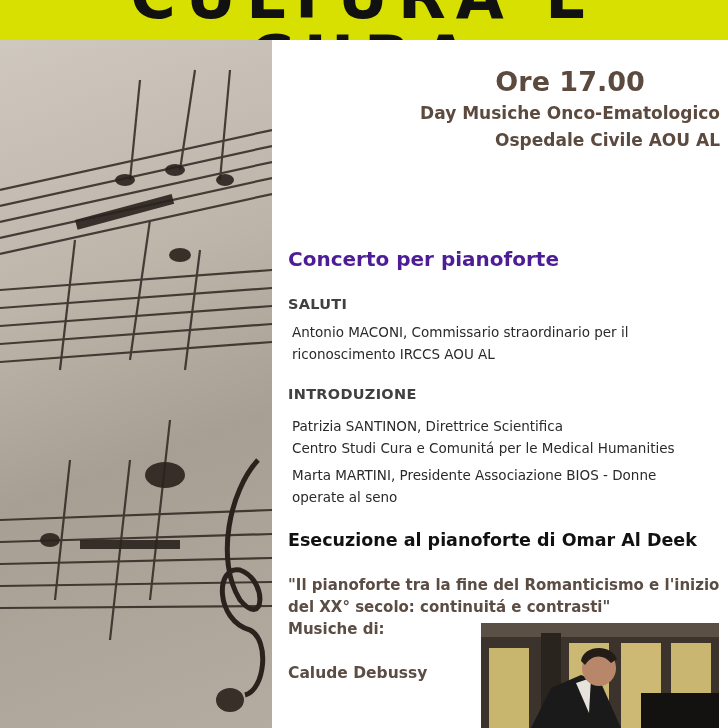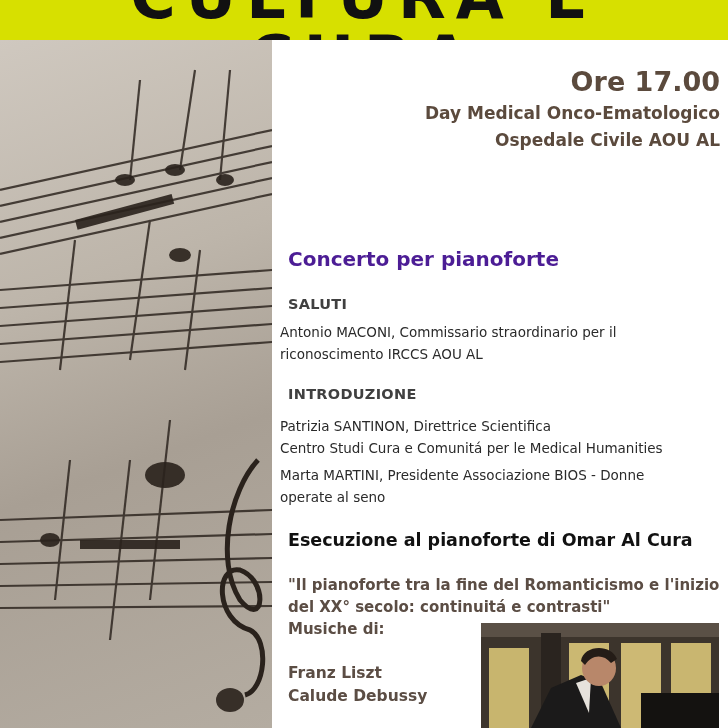--- a/index.html
+++ b/index.html
@@ -19,32 +19,32 @@
     .score-image {
       position: absolute; left: 0; top: 40px; width: 272px; height: 688px; overflow: hidden;
       background: linear-gradient(160deg, #cfc8bf 0%, #bdb5aa 35%, #a89f94 60%, #b4aca1 100%);
     }
     .score-image svg { position: absolute; left: 0; top: 0; }
 
     .content { position: absolute; left: 272px; top: 40px; width: 456px; height: 688px; }
 
     .event-info { position: absolute; right: 8px; top: 24px; text-align: right; color: #5b4a3d; }
     .date-line { font-family: "DejaVu Sans", sans-serif; font-weight: bold; font-size: 27px; line-height: 36px; }
-    .time-line { font-family: "DejaVu Sans", sans-serif; font-weight: bold; font-size: 27px; line-height: 36px; }
+    .time-line { font-family: "DejaVu Sans", sans-serif; font-weight: bold; font-size: 27px; line-height: 36px; text-align: center; }
     .venue-line { font-family: "DejaVu Sans", sans-serif; font-weight: bold; font-size: 17px; line-height: 27px; }
 
     .concert-title {
       position: absolute; left: 16px; top: 206px;
       font-weight: bold; font-size: 20px; color: #4c1d95; line-height: 26px;
     }
     .section-label {
       position: absolute; left: 16px; font-weight: bold; font-size: 14.5px; color: #404040; letter-spacing: 0.3px;
     }
     .body-text {
-      position: absolute; left: 8px; width: 436px; font-size: 13.5px; line-height: 22px; color: #2a2a2a;
+      position: absolute; left: 20px; width: 436px; font-size: 13.5px; line-height: 22px; color: #2a2a2a;
       font-family: "DejaVu Sans", sans-serif;
     }
     .performer {
       position: absolute; left: 16px; top: 488px; font-weight: bold; font-size: 17.5px; color: #111; line-height: 24px;
     }
     .program-title {
       position: absolute; left: 16px; top: 534px; width: 440px;
       font-weight: bold; font-size: 15px; line-height: 22px; color: #5b4d44;
     }
     .composers {
@@ -107,21 +107,21 @@
       <rect x="80" y="500" width="100" height="9"></rect>
     </g>
 
     <path d="M258 420 C230 450 215 520 240 560 C265 590 268 540 240 530 C215 525 215 580 250 590 C270 600 265 650 245 655" stroke="#2a221c" stroke-width="5" fill="none"></path>
   </svg>
 </div>
 
 <main class="content">
   <section class="event-info">
     <div class="time-line">Ore 17.00</div>
-    <div class="venue-line">Day Medical Onco-Ematologico</div>
+    <div class="venue-line">Day Musiche Onco-Ematologico</div>
     <div class="venue-line">Ospedale Civile AOU AL</div>
   </section>
 
   <h1 class="concert-title">Concerto per pianoforte</h1>
 
   <div class="section-label" style="top:256px">SALUTI</div>
   <div class="body-text" style="top:281px">
     <div>Antonio MACONI, Commissario straordinario per il</div>
     <div>riconoscimento IRCCS AOU AL</div>
   </div>
@@ -129,30 +129,29 @@
   <div class="section-label" style="top:346px">INTRODUZIONE</div>
   <div class="body-text" style="top:375px">
     <div>Patrizia SANTINON, Direttrice Scientifica</div>
     <div>Centro Studi Cura e Comunitá per le Medical Humanities</div>
   </div>
   <div class="body-text" style="top:424px">
     <div>Marta MARTINI, Presidente Associazione BIOS - Donne</div>
     <div>operate al seno</div>
   </div>
 
-  <div class="performer">Esecuzione al pianoforte di Omar Al Cura</div>
+  <div class="performer">Esecuzione al pianoforte di Omar Al Deek</div>
 
   <div class="program-title">
     <div>"Il pianoforte tra la fine del Romanticismo e l'inizio</div>
     <div>del XX°  secolo: continuitá e contrasti"</div>
     <div>Musiche di:</div>
   </div>
 
   <div class="composers">
-    <div>Franz Liszt</div>
     <div>Calude Debussy</div>
   </div>
 
   <div class="pianist-photo">
     <svg width="238" height="105" viewBox="0 0 238 105">
       <rect x="0" y="0" width="238" height="105" fill="#3c342c"></rect>
       <rect x="8" y="25" width="40" height="80" fill="#c8b56e"></rect>
       <rect x="88" y="20" width="40" height="85" fill="#cbb872"></rect>
       <rect x="140" y="20" width="40" height="85" fill="#cdb974"></rect>
       <rect x="190" y="20" width="40" height="85" fill="#c9b670"></rect>

